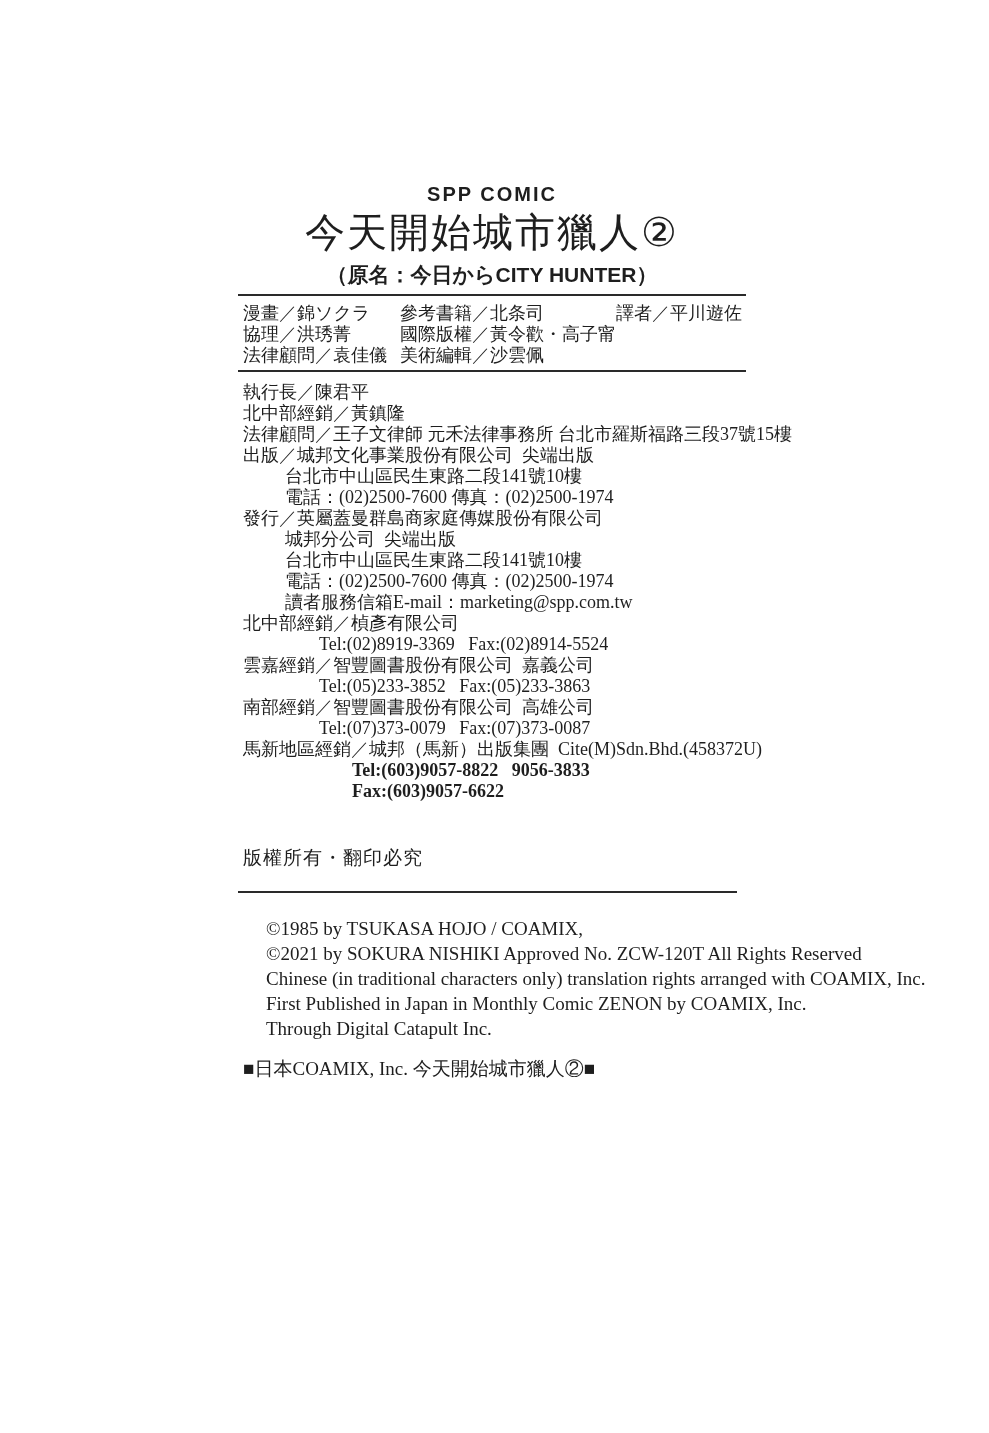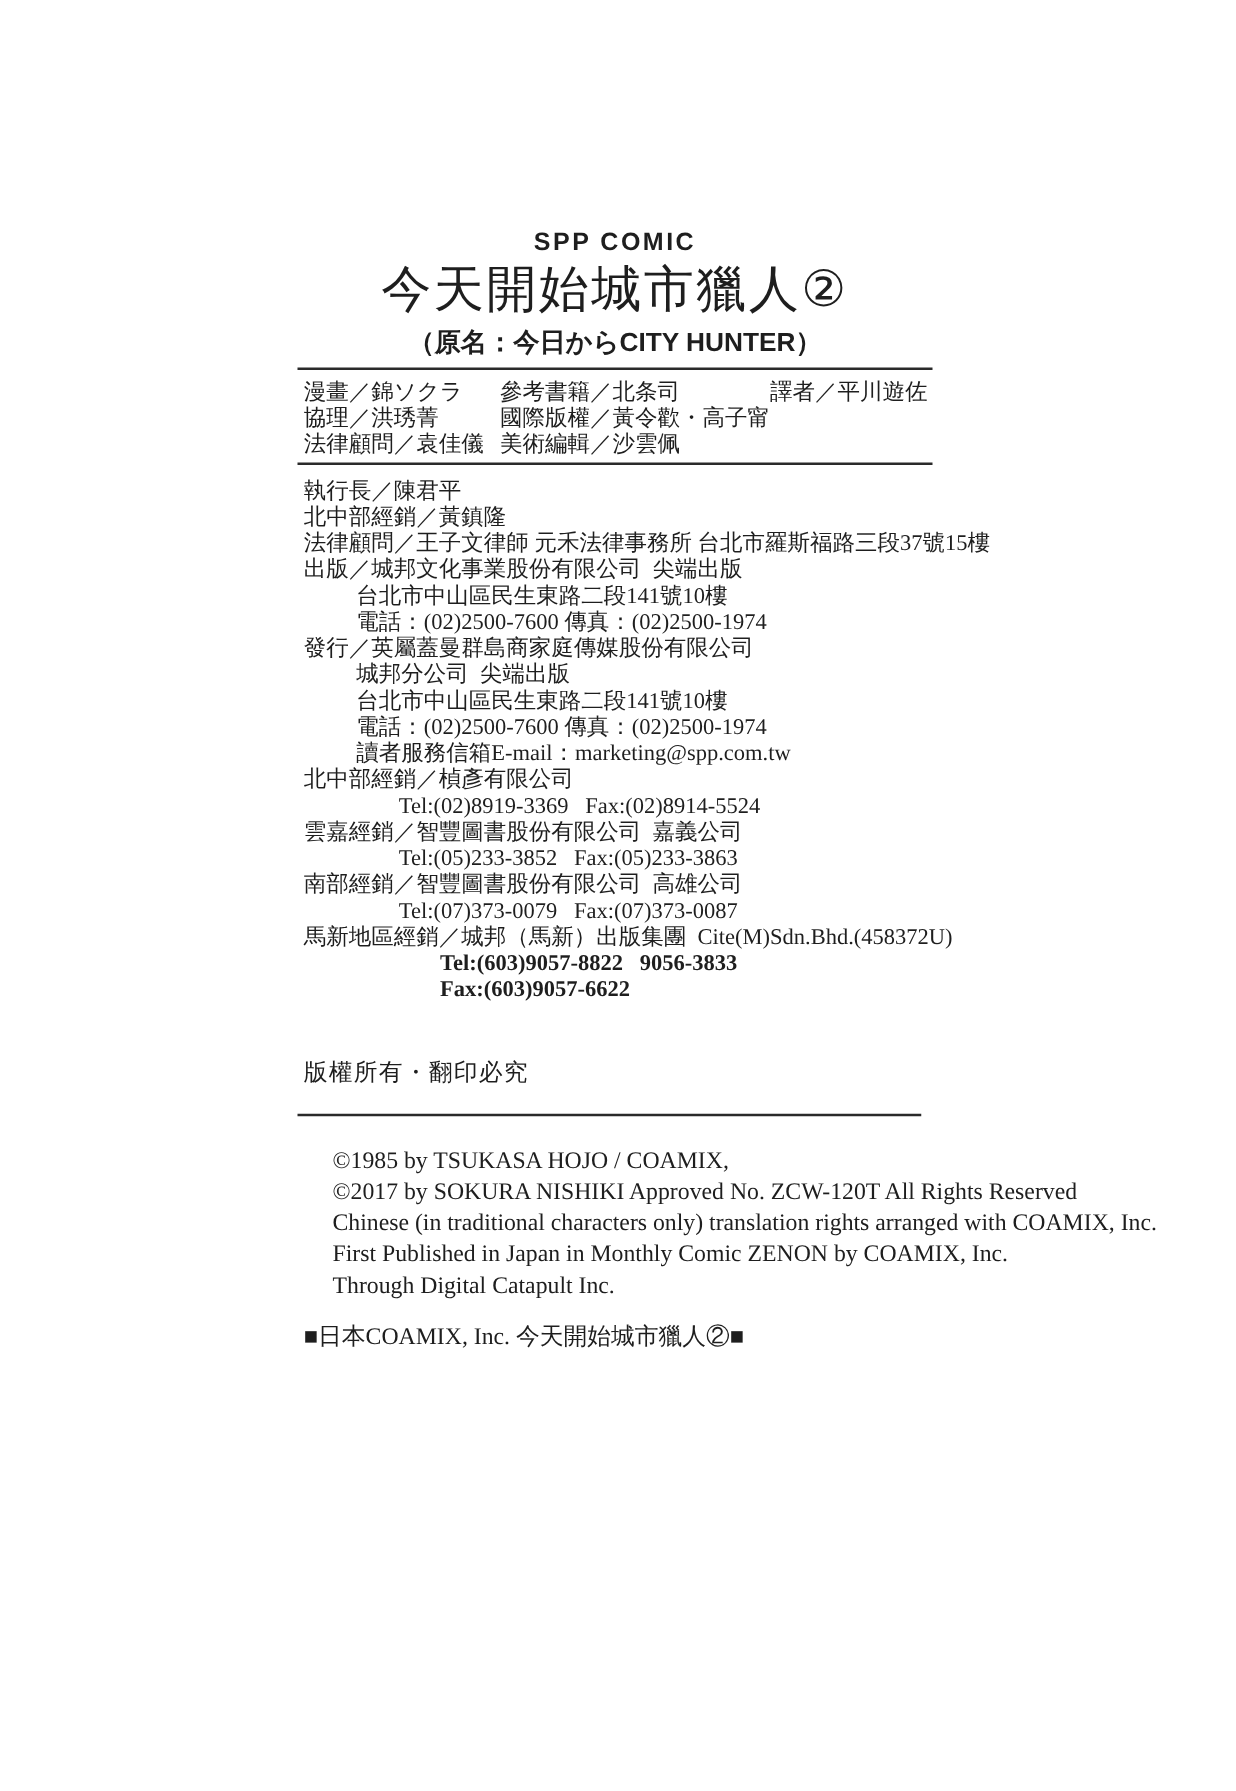--- a/index.html
+++ b/index.html
@@ -130,21 +130,21 @@
   <section class="block publisher-block"><div class="line">執行長／陳君平</div><div class="line">北中部經銷／黃鎮隆</div><div class="line">法律顧問／王子文律師 元禾法律事務所 台北市羅斯福路三段37號15樓</div><div class="line">出版／城邦文化事業股份有限公司  尖端出版</div><div class="line i1">台北市中山區民生東路二段141號10樓</div><div class="line i1">電話：(02)2500-7600 傳真：(02)2500-1974</div></section>
 
   <section class="block distribution-block"><div class="line">發行／英屬蓋曼群島商家庭傳媒股份有限公司</div><div class="line i1">城邦分公司  尖端出版</div><div class="line i1">台北市中山區民生東路二段141號10樓</div><div class="line i1">電話：(02)2500-7600 傳真：(02)2500-1974</div><div class="line i1">讀者服務信箱E-mail：marketing@spp.com.tw</div><div class="line">北中部經銷／楨彥有限公司</div><div class="line i2">Tel:(02)8919-3369   Fax:(02)8914-5524</div><div class="line">雲嘉經銷／智豐圖書股份有限公司  嘉義公司</div><div class="line i2">Tel:(05)233-3852   Fax:(05)233-3863</div><div class="line">南部經銷／智豐圖書股份有限公司  高雄公司</div><div class="line i2">Tel:(07)373-0079   Fax:(07)373-0087</div><div class="line">馬新地區經銷／城邦（馬新）出版集團  Cite(M)Sdn.Bhd.(458372U)</div><div class="line i3">Tel:(603)9057-8822   9056-3833</div><div class="line i3">Fax:(603)9057-6622</div></section>
 
   <div class="rights-notice">版權所有・翻印必究</div>
 
   <hr class="rule rule-3">
 
   <section class="english-block">
       <div class="line">©1985 by TSUKASA HOJO / COAMIX,</div>
-      <div class="line">©2017 by SOKURA NISHIKI Approved No. ZCW-120T All Rights Reserved</div>
+      <div class="line">©2021 by SOKURA NISHIKI Approved No. ZCW-120T All Rights Reserved</div>
       <div class="line">Chinese (in traditional characters only) translation rights arranged with COAMIX, Inc.</div>
       <div class="line">First Published in Japan in Monthly Comic ZENON by COAMIX, Inc.</div>
       <div class="line">Through Digital Catapult Inc.</div>
     </section>
 
   <div class="license-line">■日本COAMIX, Inc. 今天開始城市獵人②■</div>
 
 </div>
 
 </body></html>

